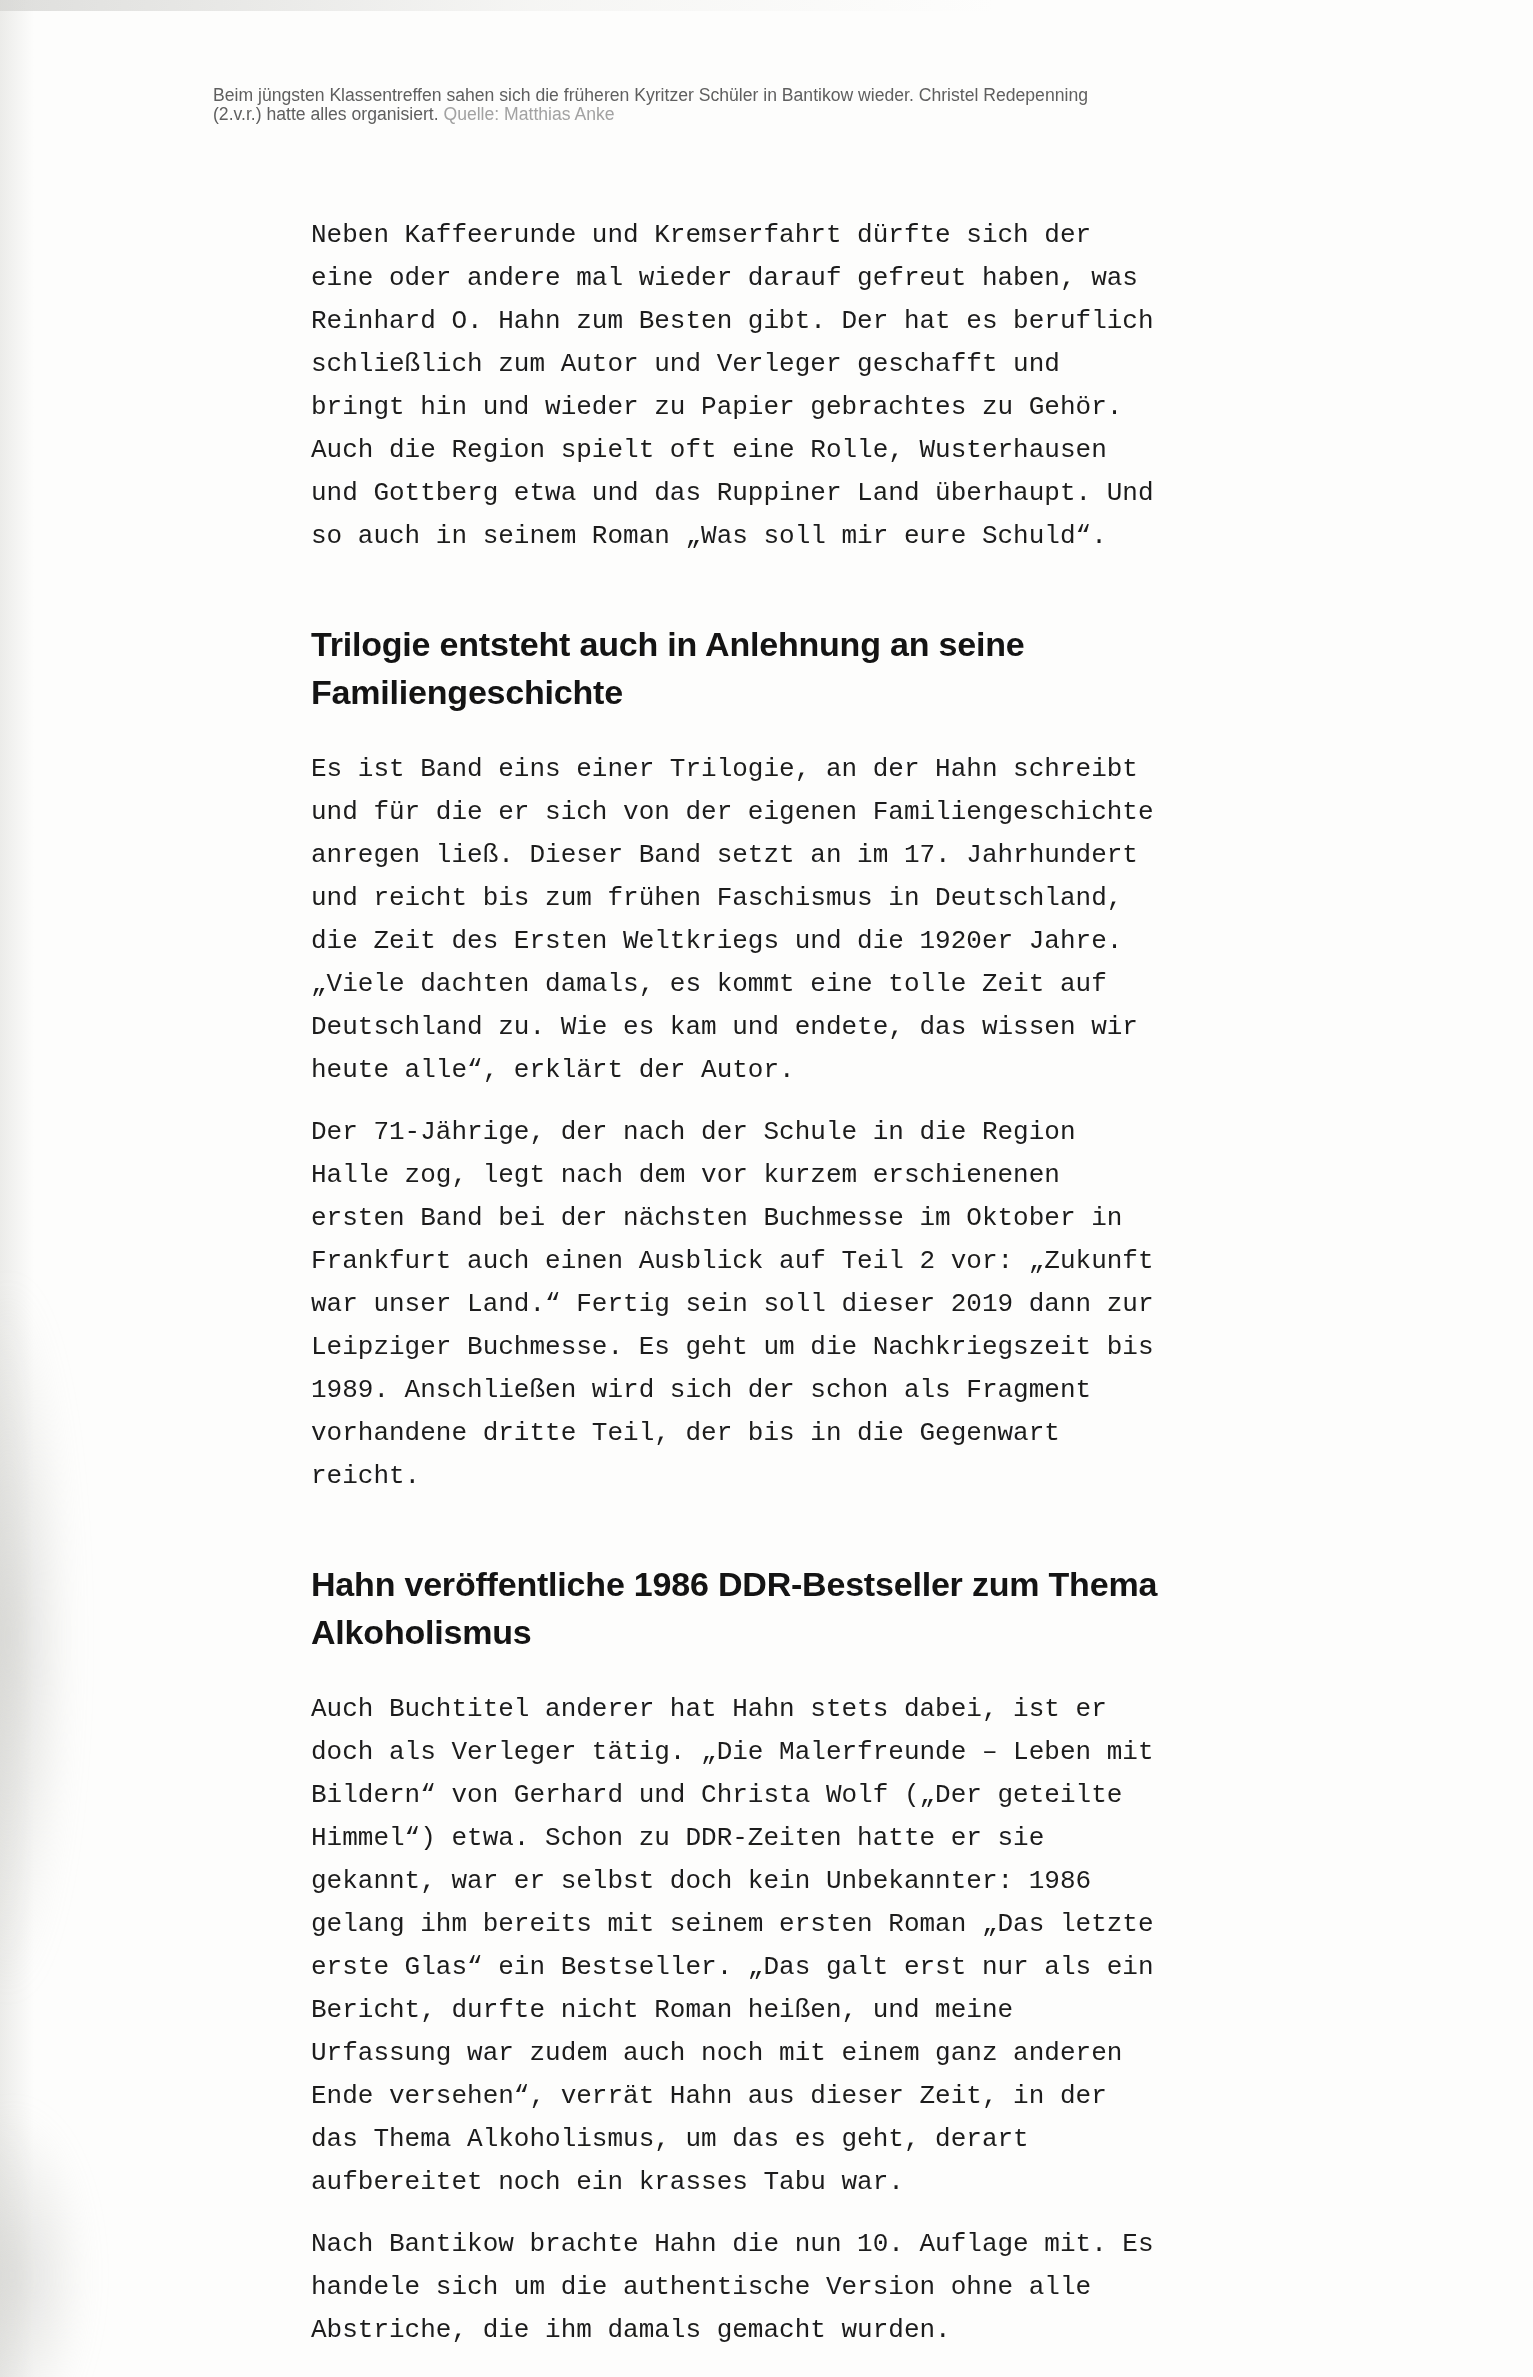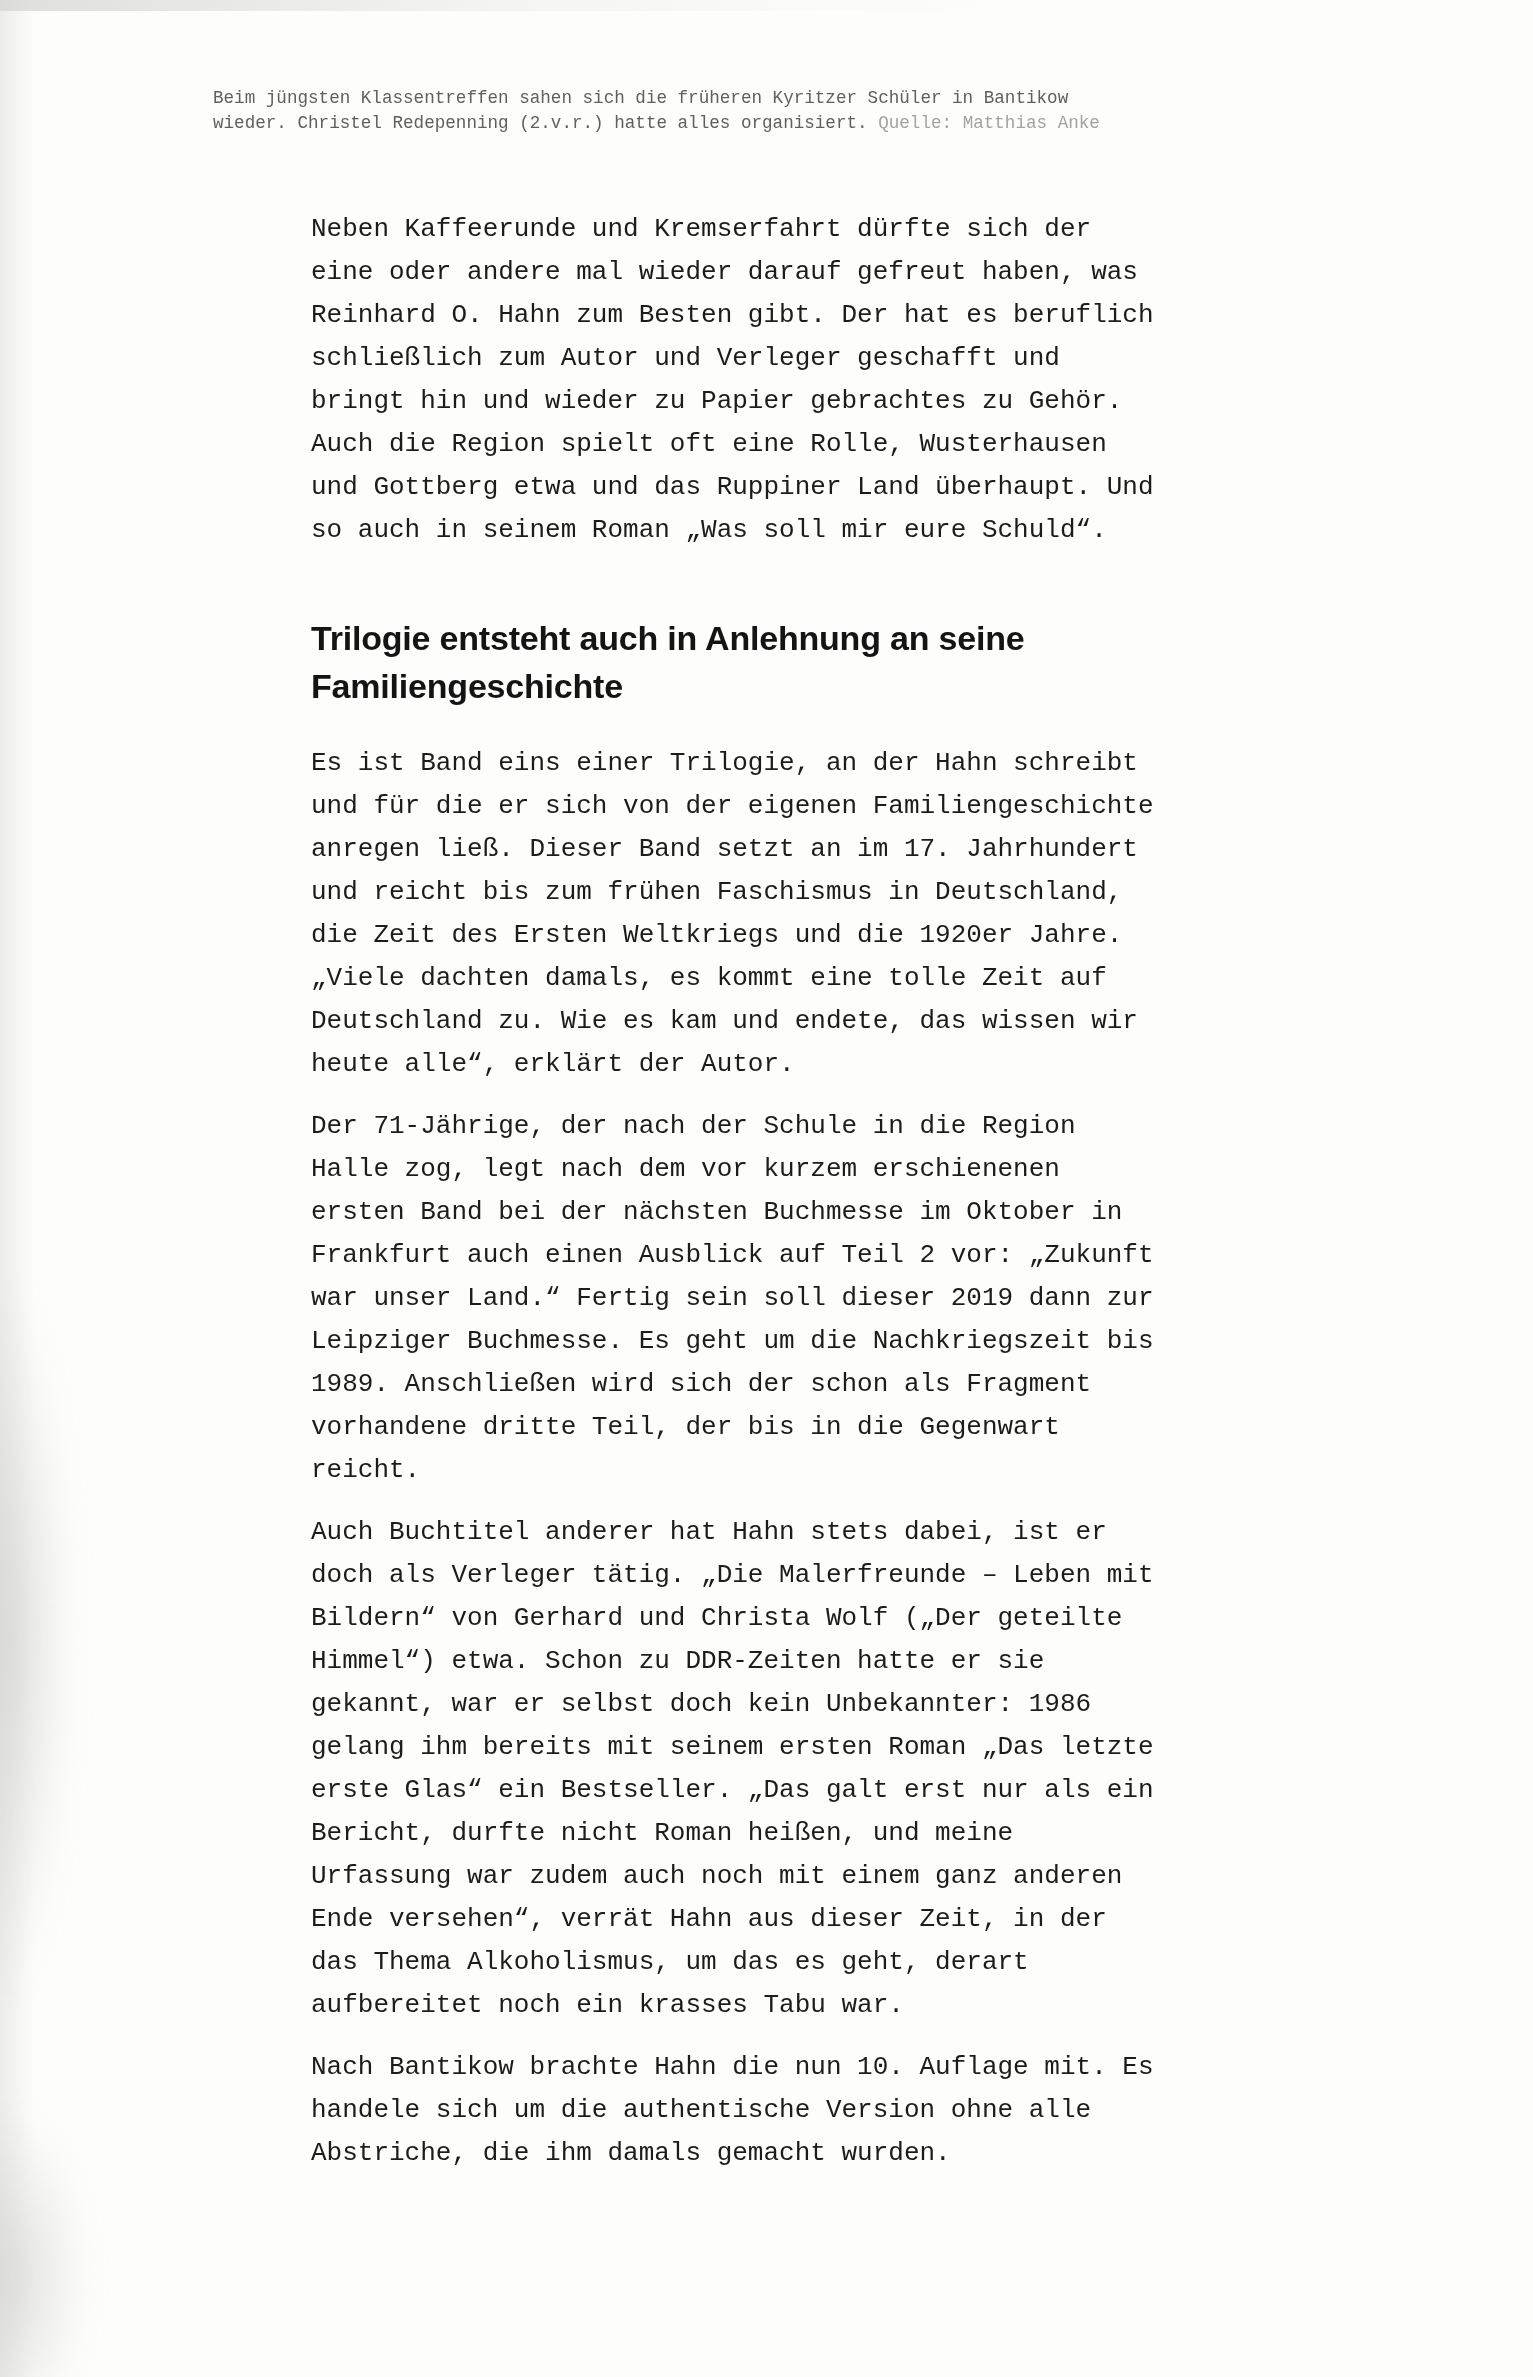--- a/index.html
+++ b/index.html
@@ -42,25 +42,25 @@
   .scan-smudge-bottom {
     position: absolute;
     left: -64px; top: 2108px;
     width: 152px; height: 335px;
     background: radial-gradient(closest-side, rgba(196,196,192,0.5), rgba(255,255,255,0));
     filter: blur(14.4px);
     pointer-events: none;
   }
   
   .caption {
-    margin: 0 0 72px 213px;
+    margin: 0 0 90px 213px;
     width: 926px;
-    font-family: Liberation Mono, monospace;
+    font-family: Liberation Sans, sans-serif;
     font-size: 17.6px;
-    line-height: 25px;
+    line-height: 19px;
     color: #5f5f5f;
   }
   .caption .source {
     color: #a2a2a2;
   }
   
   .article {
     margin-left: 311px;
     width: 847px;
   }
@@ -96,20 +96,21 @@
   <div class="article">
 
     <p>Neben Kaffeerunde und Kremserfahrt dürfte sich der eine oder andere mal wieder darauf gefreut haben, was Reinhard O. Hahn zum Besten gibt. Der hat es beruflich schließlich zum Autor und Verleger geschafft und bringt hin und wieder zu Papier gebrachtes zu Gehör. Auch die Region spielt oft eine Rolle, Wusterhausen und Gottberg etwa und das Ruppiner Land überhaupt. Und so auch in seinem Roman „Was soll mir eure Schuld“.</p>
 
     <h2>Trilogie entsteht auch in Anlehnung an seine Familiengeschichte</h2>
 
     <p>Es ist Band eins einer Trilogie, an der Hahn schreibt und für die er sich von der eigenen Familiengeschichte anregen ließ. Dieser Band setzt an im 17. Jahrhundert und reicht bis zum frühen Faschismus in Deutschland, die Zeit des Ersten Weltkriegs und die 1920er Jahre. „Viele dachten damals, es kommt eine tolle Zeit auf Deutschland zu. Wie es kam und endete, das wissen wir heute alle“, erklärt der Autor.</p>
 
     <p>Der 71-Jährige, der nach der Schule in die Region Halle zog, legt nach dem vor kurzem erschienenen ersten Band bei der nächsten Buchmesse im Oktober in Frankfurt auch einen Ausblick auf Teil 2 vor: „Zukunft war unser Land.“ Fertig sein soll dieser 2019 dann zur Leipziger Buchmesse. Es geht um die Nachkriegszeit bis 1989. Anschließen wird sich der schon als Fragment vorhandene dritte Teil, der bis in die Gegenwart reicht.</p>
 
+    <h2>Hahn veröffentliche 1986 DDR-Bestseller zum Thema Alkoholismus</h2>
 
     <p>Auch Buchtitel anderer hat Hahn stets dabei, ist er doch als Verleger tätig. „Die Malerfreunde – Leben mit Bildern“ von Gerhard und Christa Wolf („Der geteilte Himmel“) etwa. Schon zu DDR-Zeiten hatte er sie gekannt, war er selbst doch kein Unbekannter: 1986 gelang ihm bereits mit seinem ersten Roman „Das letzte erste Glas“ ein Bestseller. „Das galt erst nur als ein Bericht, durfte nicht Roman heißen, und meine Urfassung war zudem auch noch mit einem ganz anderen Ende versehen“, verrät Hahn aus dieser Zeit, in der das Thema Alkoholismus, um das es geht, derart aufbereitet noch ein krasses Tabu war.</p>
 
     <p>Nach Bantikow brachte Hahn die nun 10. Auflage mit. Es handele sich um die authentische Version ohne alle Abstriche, die ihm damals gemacht wurden.</p>
 
 
   </div>
 
 </div>
 

